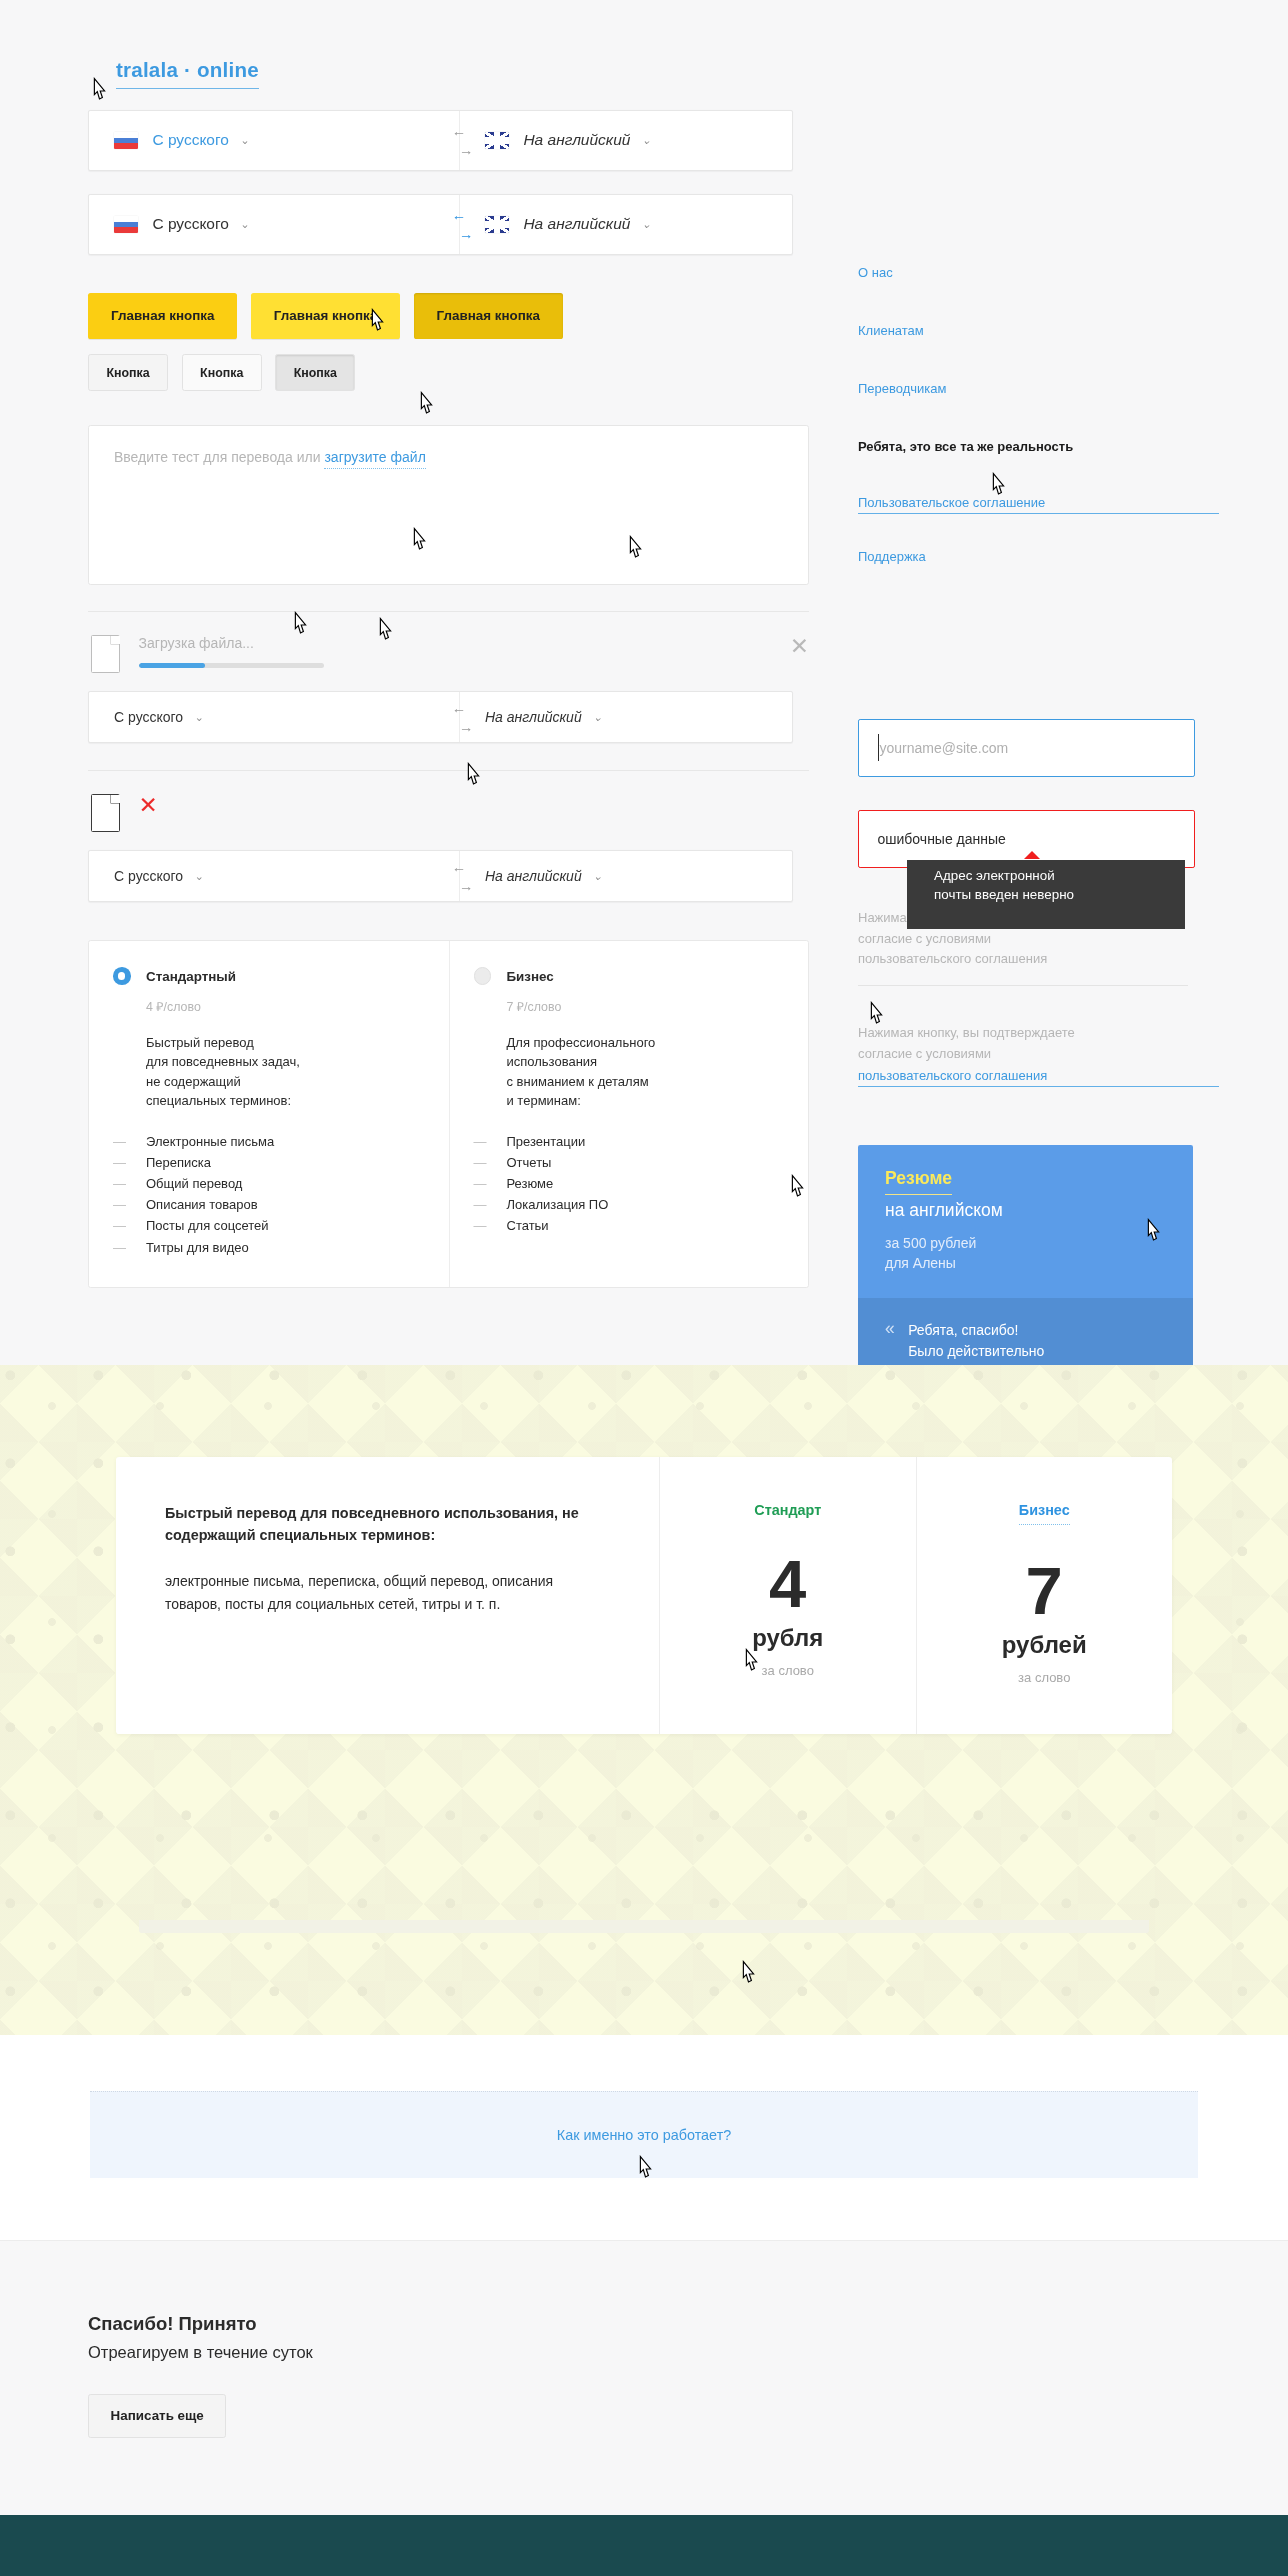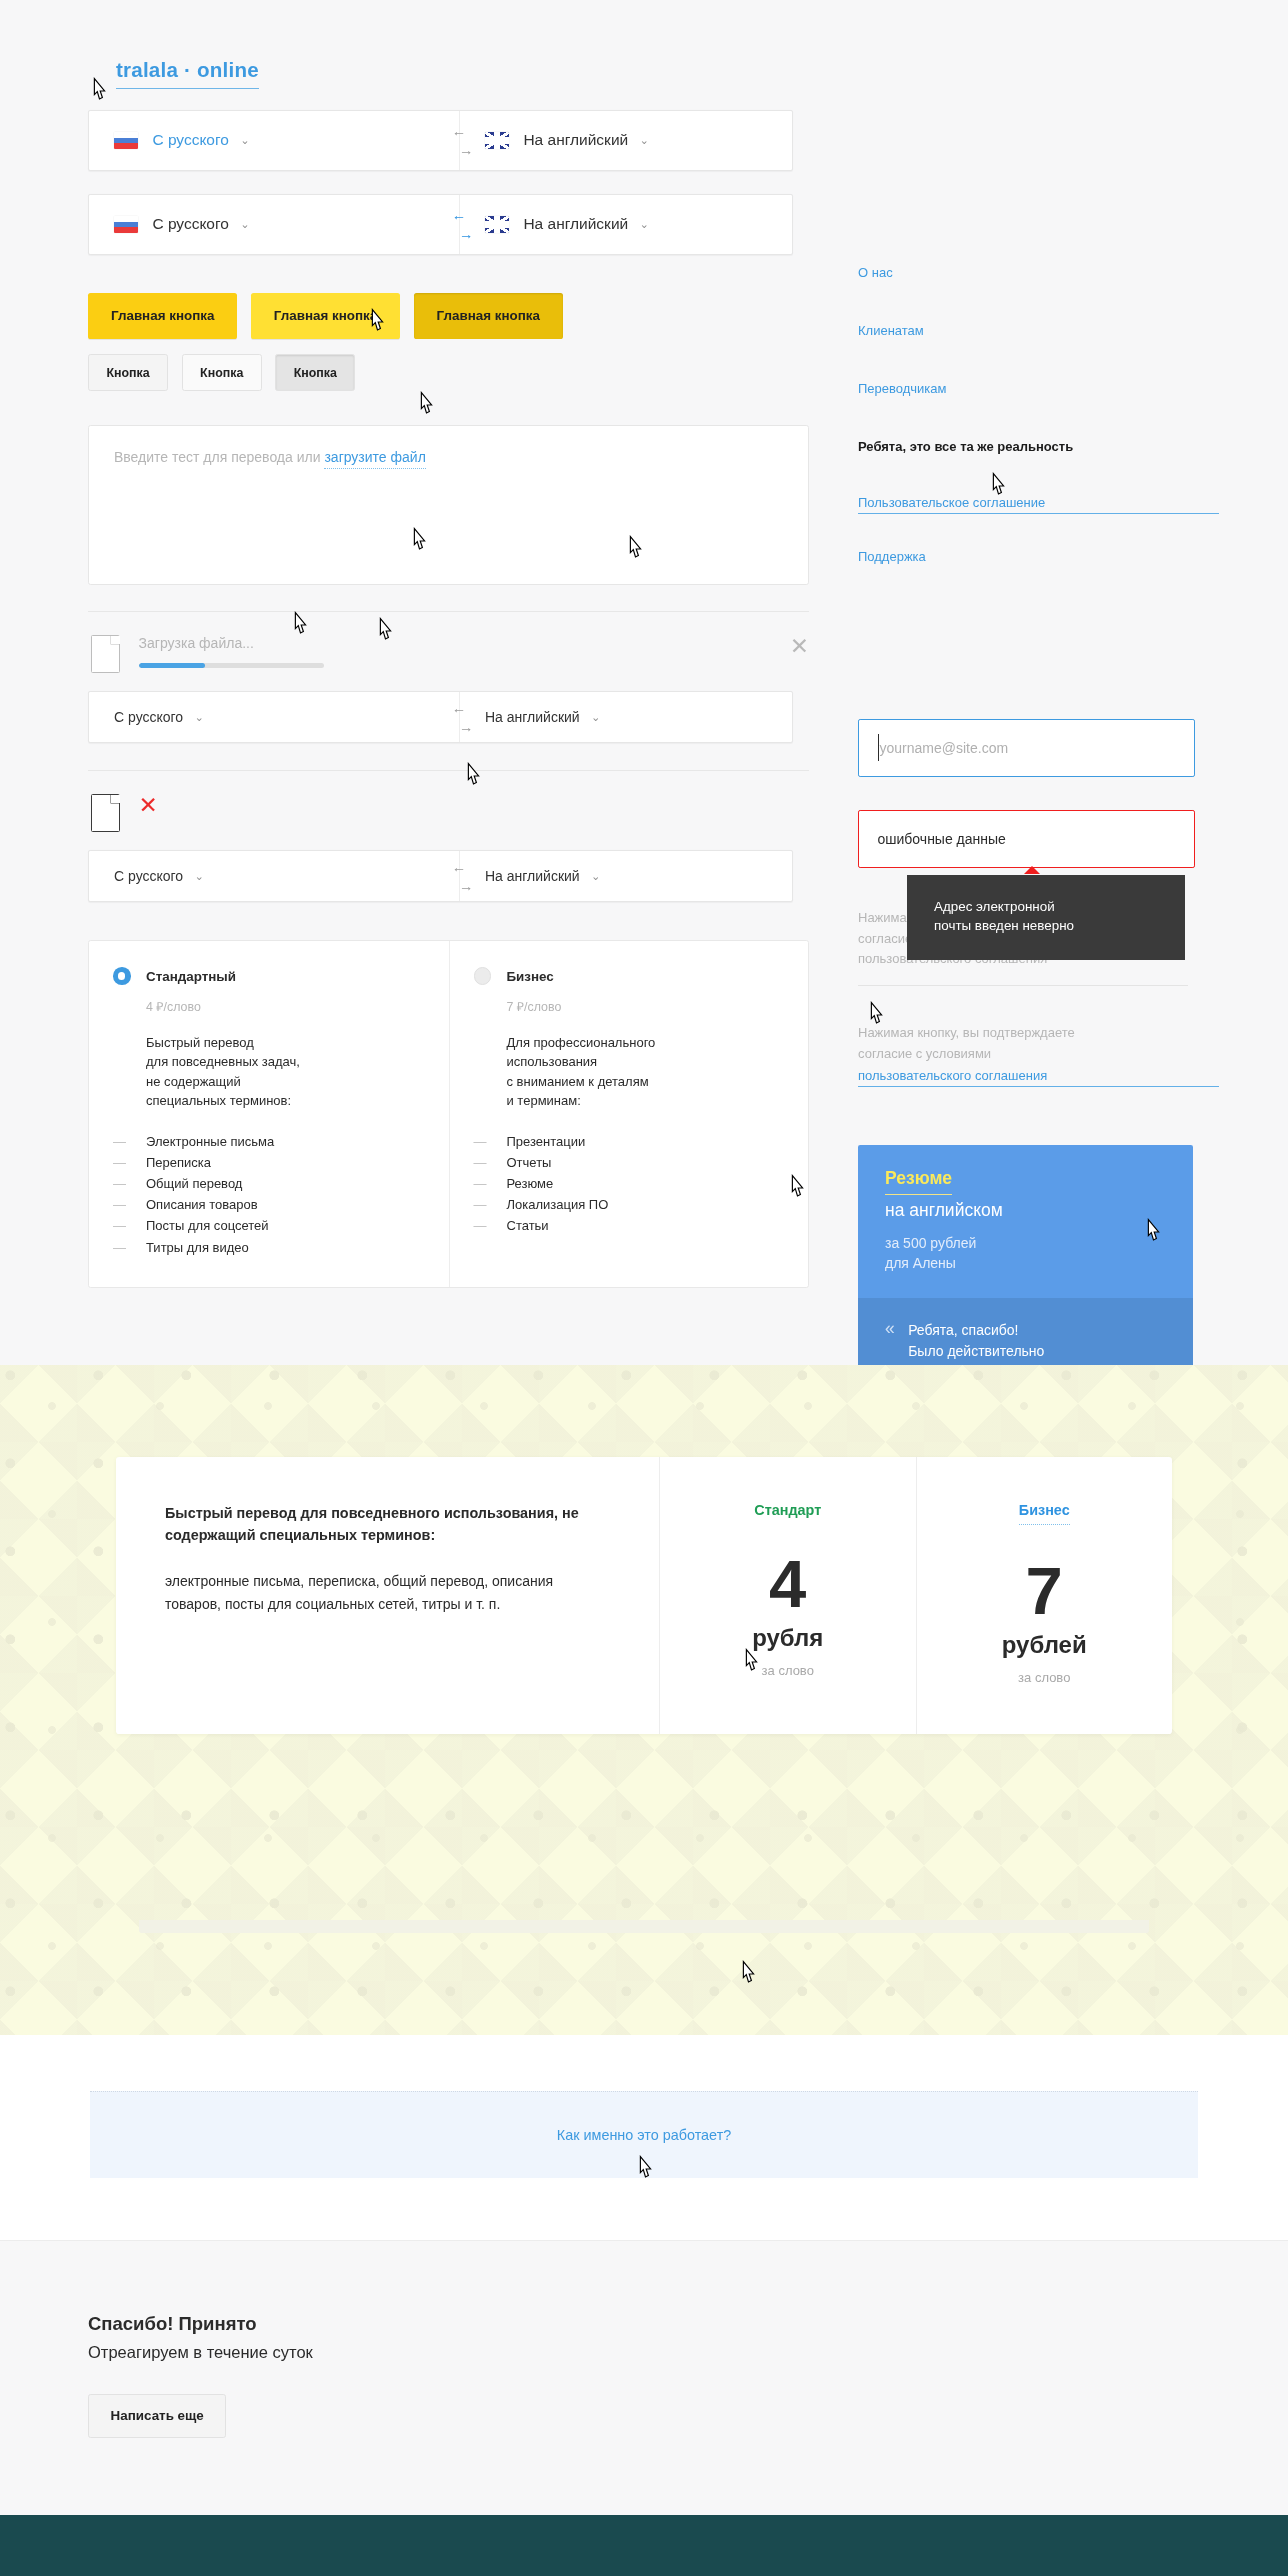--- a/index.html
+++ b/index.html
@@ -31,21 +31,21 @@
   
   .lang-row { width: 705px; margin-top: 20.6px; }
   .lang-box {
     display: flex; align-items: stretch; background: #fff;
     border: 0.5px solid #e6e6e6; border-radius: 2.1px;
     box-shadow: 0 0.5px 1px rgba(0,0,0,.04);
     height: 61px; position: relative;
   }
   .lang-half { display: flex; align-items: center; padding: 0 25px; position: relative; }
   .lang-half.left { width: 371px; border-right: 0.5px solid #ededed; }
-  .lang-half.right { flex: 1; }
+  .lang-half.right { flex: 1; font-style: italic; }
   .flag { width: 24px; height: 17.5px; margin-right: 14.4px; border-radius: 1px; overflow: hidden;
           box-shadow: 0 0 0 0.5px rgba(0,0,0,.05); flex: 0 0 auto; }
   .flag-ru { background: linear-gradient(#fff 0 33%, #4a7fd6 33% 66%, #ea3a3a 66% 100%); }
   .flag-uk { background: #2a3b8f; position: relative; }
   .flag-uk::before, .flag-uk::after {
     content: ""; position: absolute; inset: 0;
   }
   .flag-uk::before {
     background:
       linear-gradient(to bottom right, transparent calc(50% - 1.5px), #fff calc(50% - 1.5px), #fff calc(50% + 1.5px), transparent calc(50% + 1.5px)),
@@ -152,21 +152,21 @@
     font-size: 14px; color: #b0b0b0; position: relative;
   }
   .caret { width: 1px; height: 27px; background: #2c2c2c; margin-right: 1px; }
   .email-error {
     width: 337px; height: 58px; background: #fff; border: 1px solid #f01e1e;
     border-radius: 2.1px; display: flex; align-items: center; padding: 0 18.5px;
     font-size: 14px; color: #2b2b2b; position: relative;
   }
   .tooltip {
     position: absolute; left: 49px; top: 50px; width: 278px; background: #3a3a3a;
-    color: #fff; font-size: 13.4px; line-height: 1.45; padding: 22px 27px 24px; z-index: 40; margin-top: 15px;
+    color: #fff; font-size: 13.4px; line-height: 1.45; padding: 6px 27px 24px; z-index: 40;
   }
   .tooltip::before {
     content: ""; position: absolute; top: -8.8px; left: 117px;
     border: 8.8px solid transparent; border-top: 0; border-bottom-color: #f01e1e;
   }
   .muted-block { font-size: 13px; line-height: 1.6; color: #b6b6b6; }
   .rail-hr { width: 330px; height: 0.5px; background: #e4e4e4; }
 
   
   .promo { width: 335px; border-radius: 2.1px; overflow: hidden; box-shadow: 0 1.5px 0 rgba(0,0,0,.04); position: relative; }

